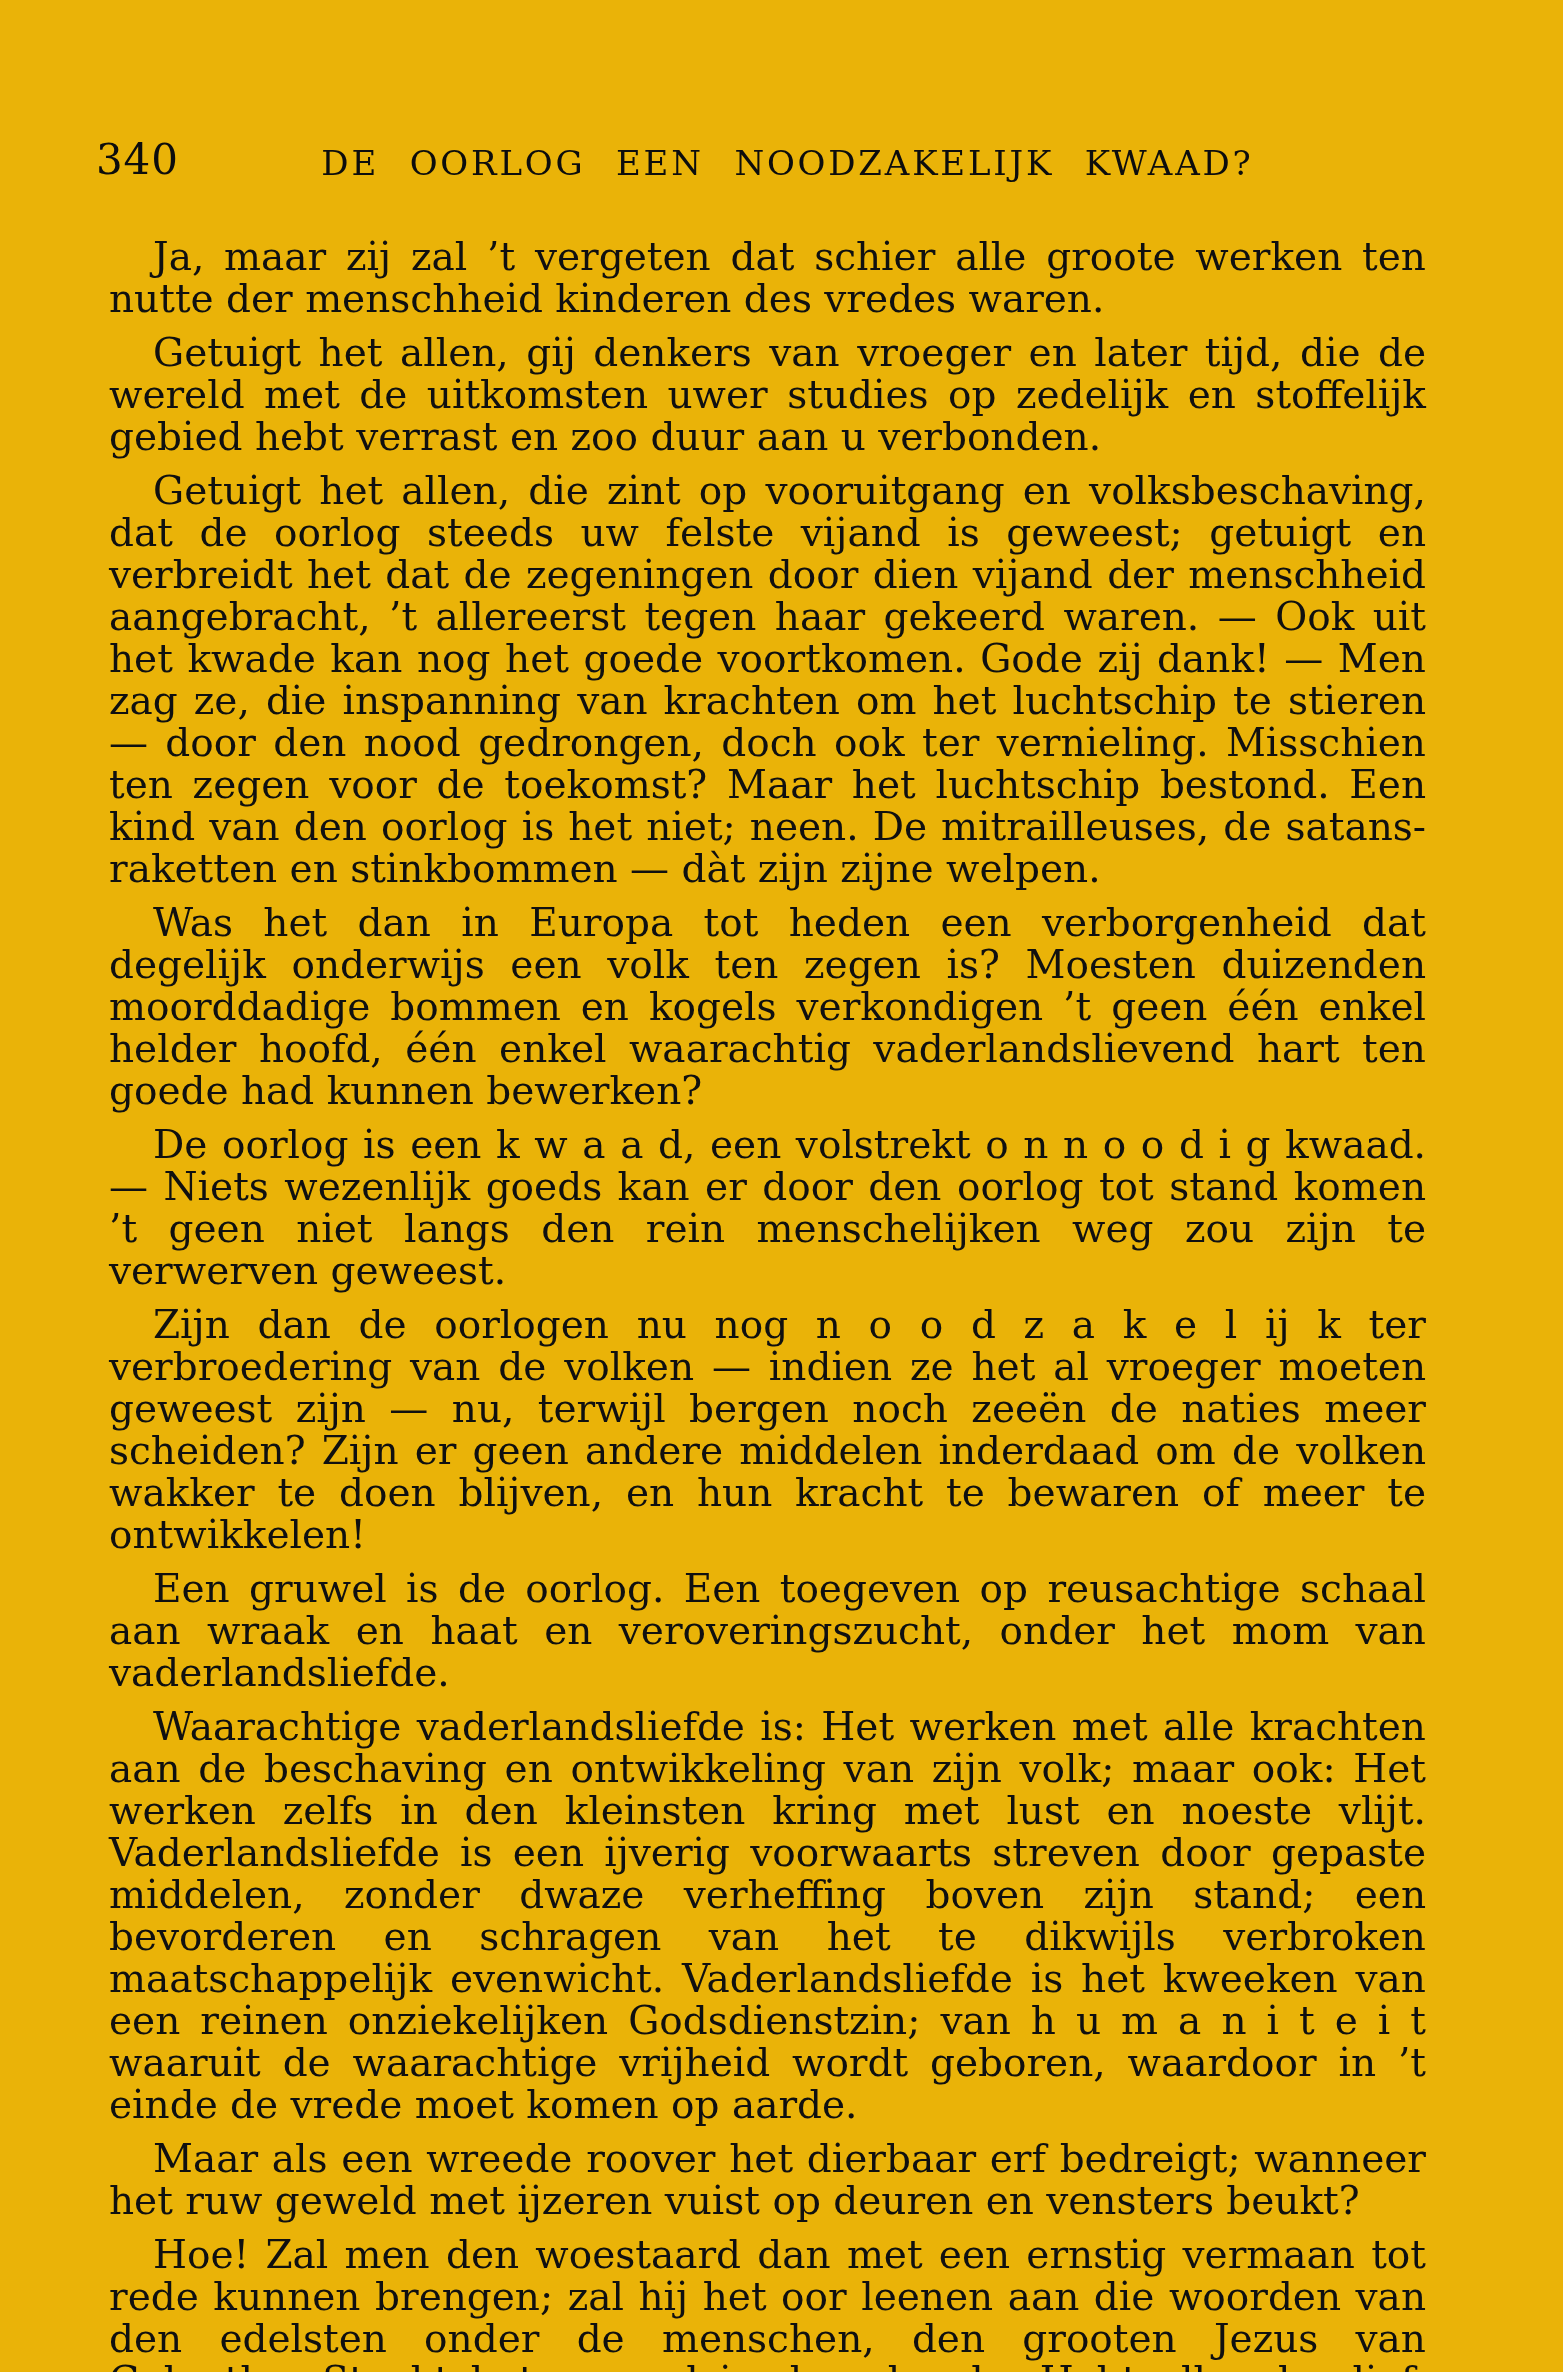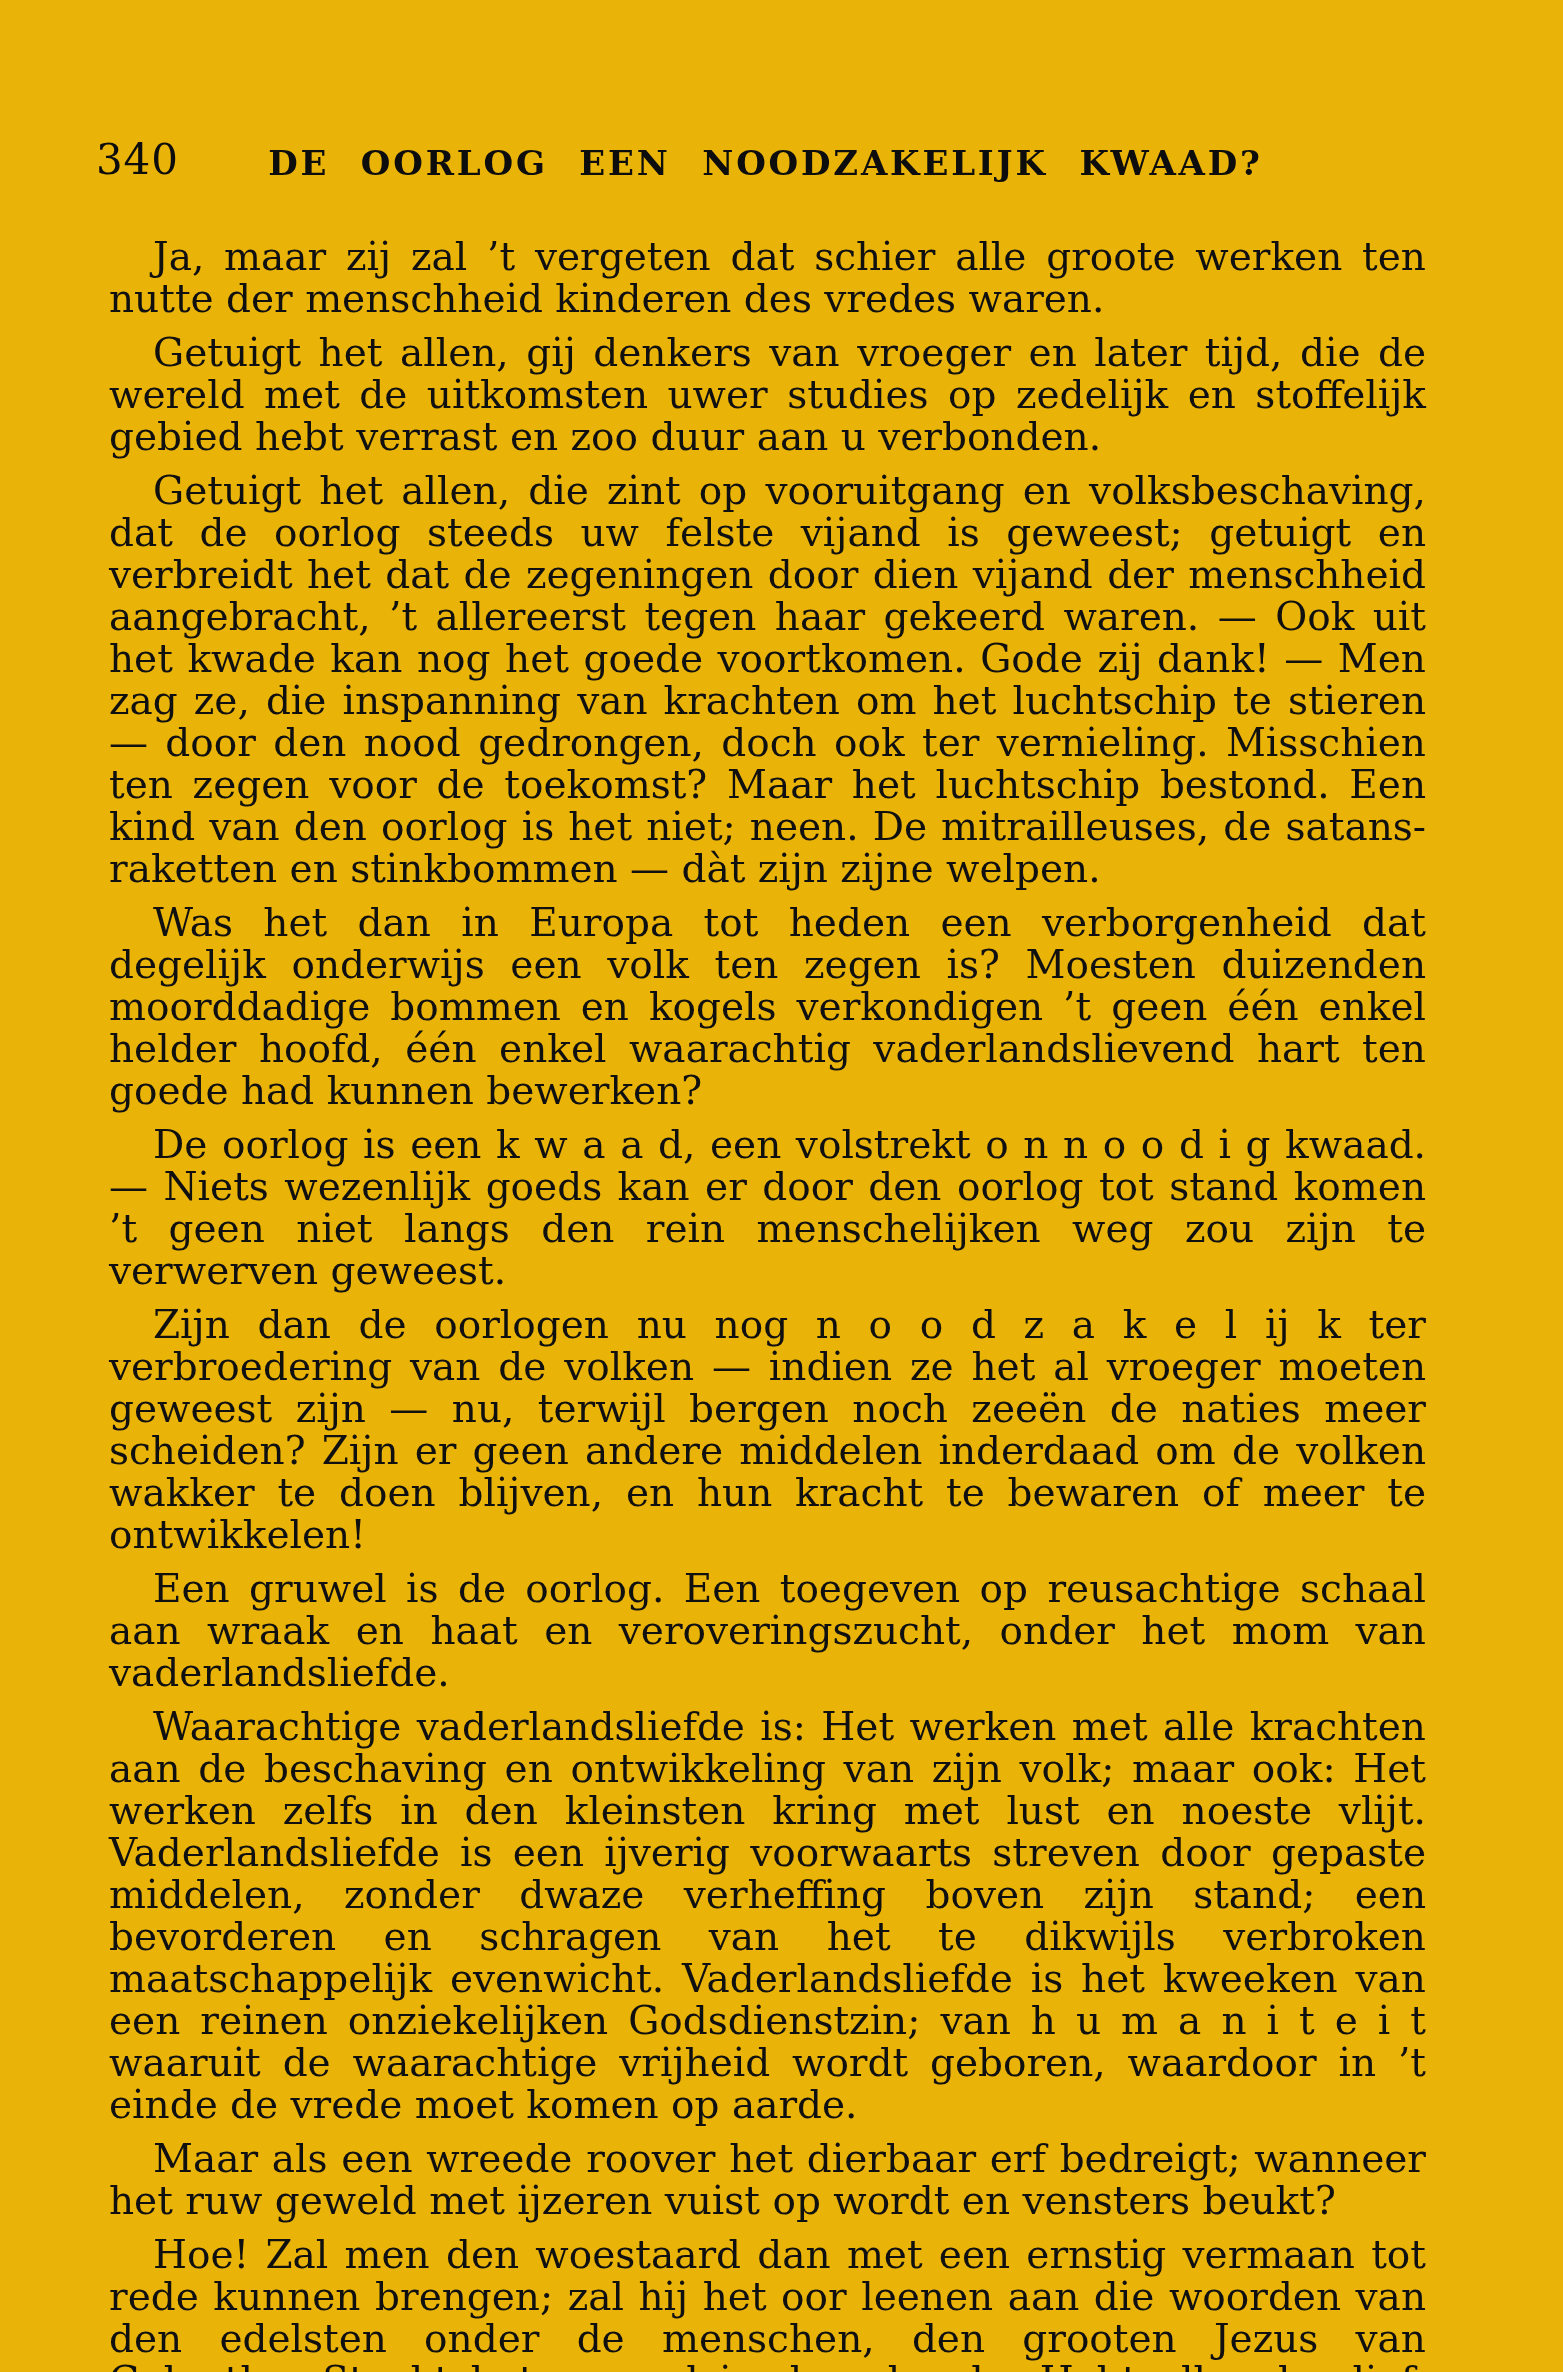--- a/index.html
+++ b/index.html
@@ -33,25 +33,26 @@
     color: #0d0d0d;
   }
   .running-title {
     position: absolute;
     left: 0;
     top: 5.6px;
     width: 1531px;
     text-align: center;
     font-size: 34px;
     line-height: 43px;
-    font-weight: 700;
+    font-weight: 400;
     letter-spacing: 2.8px;
     word-spacing: 17px;
     color: #0d0d0d;
     white-space: nowrap;
+    padding-left: 22px;
   }
   .page-body {
     position: absolute;
     left: 97px;
     top: 224px;
     width: 1341px;
     font-size: 39px;
     line-height: 42px;
     text-align: justify;
     color: #101010;
@@ -74,18 +75,18 @@
 
   <main class="page-body">
     <p>Ja, maar zij zal ’t vergeten dat schier alle groote werken ten nutte der menschheid kinderen des vredes waren.</p>
     <p>Getuigt het allen, gij denkers van vroeger en later tijd, die de wereld met de uitkomsten uwer studies op zedelijk en stoffelijk gebied hebt verrast en zoo duur aan u verbonden.</p>
     <p>Getuigt het allen, die zint op vooruitgang en volksbeschaving, dat de oorlog steeds uw felste vijand is geweest; getuigt en verbreidt het dat de zegeningen door dien vijand der menschheid aangebracht, ’t allereerst tegen haar gekeerd waren. — Ook uit het kwade kan nog het goede voortkomen. Gode zij dank! — Men zag ze, die inspanning van krachten om het luchtschip te stieren — door den nood gedrongen, doch ook ter vernieling. Misschien ten zegen voor de toekomst? Maar het luchtschip bestond. Een kind van den oorlog is het niet; neen. De mitrailleuses, de satans-raketten en stinkbommen — dàt zijn zijne welpen.</p>
     <p>Was het dan in Europa tot heden een verborgenheid dat degelijk onderwijs een volk ten zegen is? Moesten duizenden moorddadige bommen en kogels verkondigen ’t geen één enkel helder hoofd, één enkel waarachtig vaderlandslievend hart ten goede had kunnen bewerken?</p>
     <p>De oorlog is een k w a a d, een volstrekt o n n o o d i g kwaad. — Niets wezenlijk goeds kan er door den oorlog tot stand komen ’t geen niet langs den rein menschelijken weg zou zijn te verwerven geweest.</p>
     <p>Zijn dan de oorlogen nu nog n o o d z a k e l ij k ter verbroedering van de volken — indien ze het al vroeger moeten geweest zijn — nu, terwijl bergen noch zeeën de naties meer scheiden? Zijn er geen andere middelen inderdaad om de volken wakker te doen blijven, en hun kracht te bewaren of meer te ontwikkelen!</p>
     <p>Een gruwel is de oorlog. Een toegeven op reusachtige schaal aan wraak en haat en veroveringszucht, onder het mom van vaderlandsliefde.</p>
     <p>Waarachtige vaderlandsliefde is: Het werken met alle krachten aan de beschaving en ontwikkeling van zijn volk; maar ook: Het werken zelfs in den kleinsten kring met lust en noeste vlijt. Vaderlandsliefde is een ijverig voorwaarts streven door gepaste middelen, zonder dwaze verheffing boven zijn stand; een bevorderen en schragen van het te dikwijls verbroken maatschappelijk evenwicht. Vaderlandsliefde is het kweeken van een reinen onziekelijken Godsdienstzin; van h u m a n i t e i t waaruit de waarachtige vrijheid wordt geboren, waardoor in ’t einde de vrede moet komen op aarde.</p>
-    <p>Maar als een wreede roover het dierbaar erf bedreigt; wanneer het ruw geweld met ijzeren vuist op wordt en vensters beukt?</p>
+    <p>Maar als een wreede roover het dierbaar erf bedreigt; wanneer het ruw geweld met ijzeren vuist op deuren en vensters beukt?</p>
     <p>Hoe! Zal men den woestaard dan met een ernstig vermaan tot rede kunnen brengen; zal hij het oor leenen aan die woorden van den edelsten onder de menschen, den grooten Jezus van Golgotha: Steekt het zwaard in de scheede. Hebt elkander lief. Bidt voor degenen die u haten! — en nog zoovele andere uitingen der reinste humaniteit, der warmste menschenliefde!?</p>
   </main>
 
 </div>
 
 
 </body></html>

